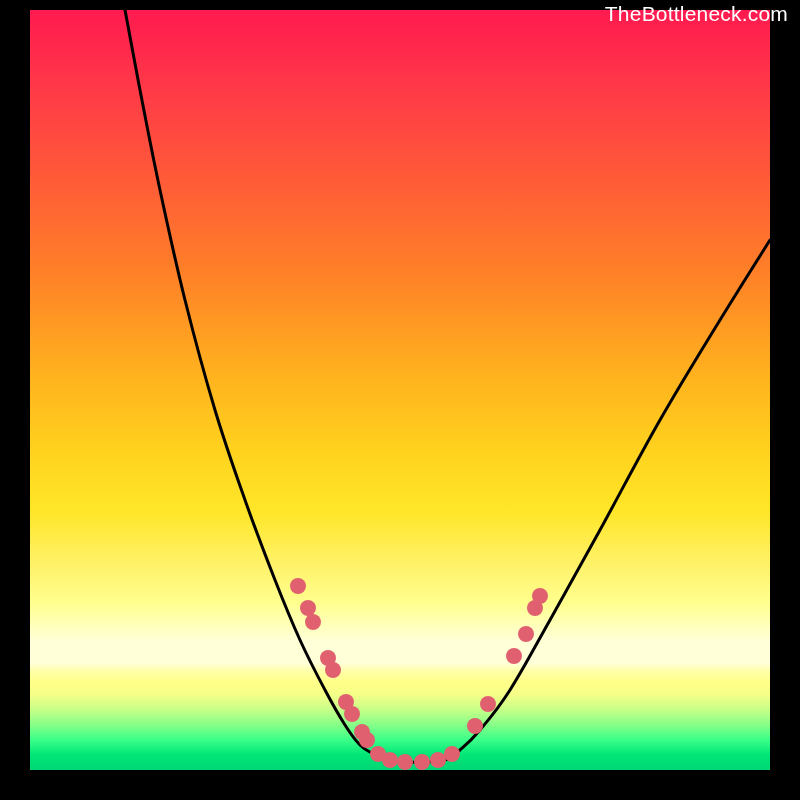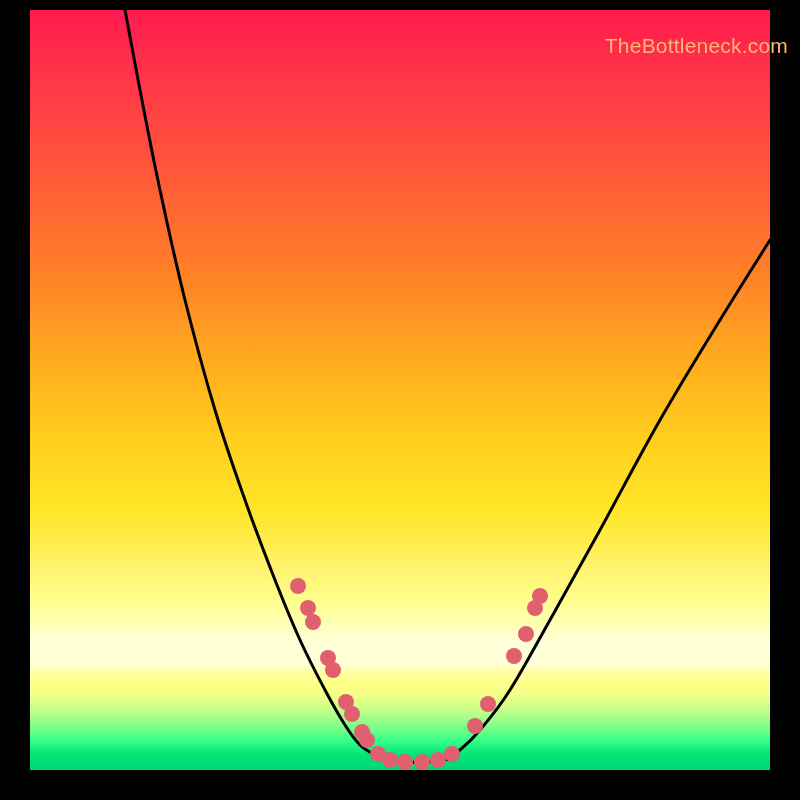--- a/index.html
+++ b/index.html
@@ -42,26 +42,25 @@
       #88ff88 94%,
       #3cff88 96%,
       #00e676 98%,
       #00d676 100%
     );
   }
   .watermark {
     position: absolute;
     top: 2px;
     right: 12px;
-    color: #fdba74;
+    color: #ffffff;
     font-size: 21px;
     font-weight: 400;
     letter-spacing: 0.2px;
     user-select: none;
-    margin-top: 32px;
   }
   svg.curve {
     position: absolute;
     left: 0;
     top: 0;
     width: 740px;
     height: 760px;
     overflow: visible;
   }
 </style>

